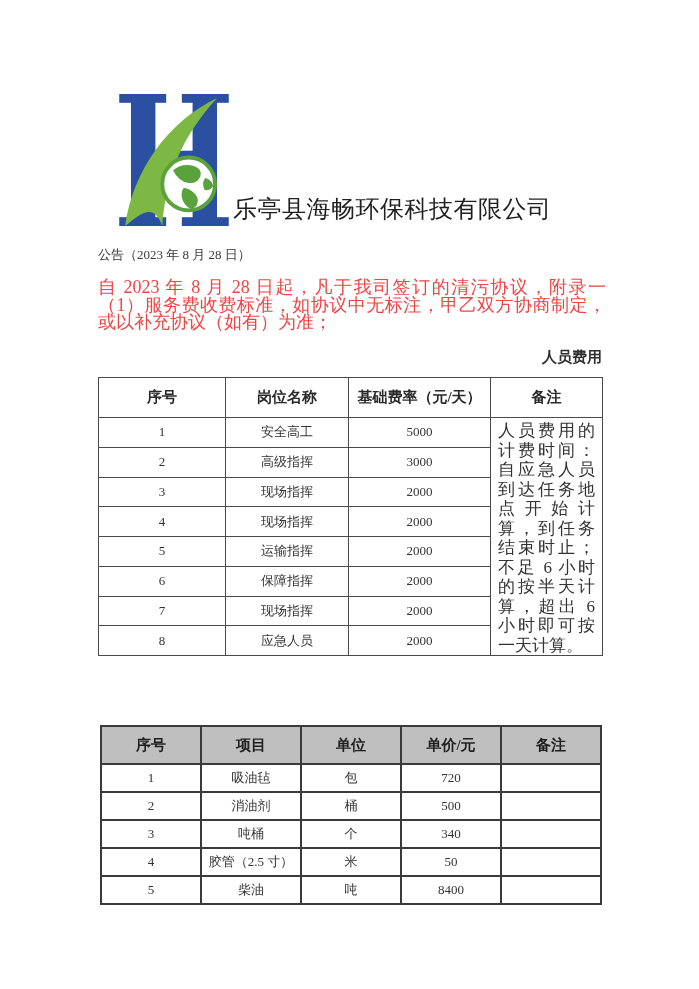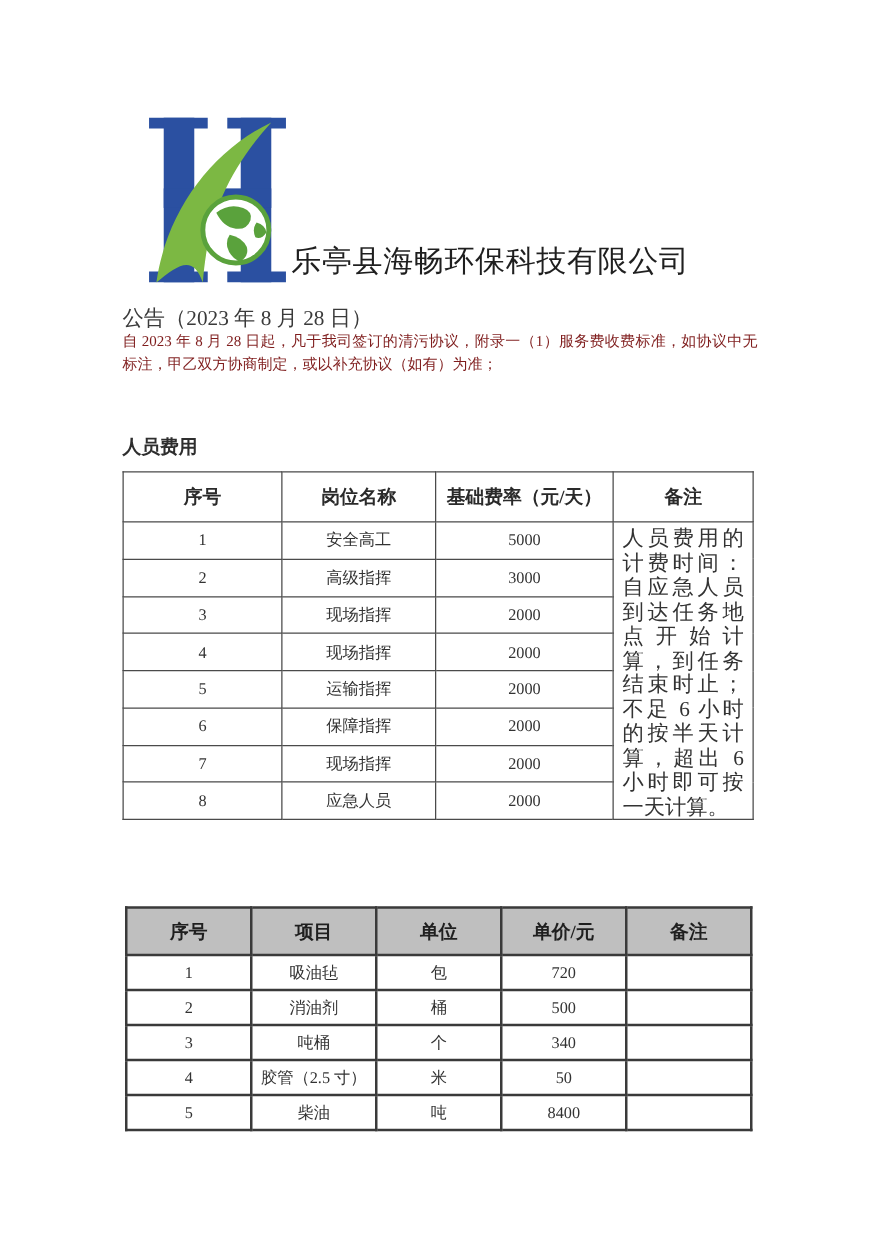--- a/index.html
+++ b/index.html
@@ -29,41 +29,41 @@
     color: #1f1f1f;
     white-space: nowrap;
   }
 
   
   .announce-title {
     position: absolute;
     left: 98px;
     top: 246px;
     width: 506px;
-    font-size: 17px;
+    font-size: 13px;
     line-height: 17px;
     color: #3a3a3a;
   }
   .announce-body {
     position: absolute;
     left: 98px;
-    top: 265px;
+    top: 279px;
     width: 508px;
-    font-size: 12px;
+    font-size: 18px;
     line-height: 17.5px;
     text-align: justify;
-    color: #7f1d1d;
+    color: #ef4444;
   }
 
   
   .tbl-title {
     position: absolute;
     left: 98px;
     width: 504px;
-    text-align: left;
+    text-align: right;
     font-size: 15px;
     font-weight: bold;
     color: #2e2e2e;
   }
   .t1-title { top: 348px; }
   .t2-title { top: 694px; }
 
   table { border-collapse: collapse; table-layout: fixed; }
 
   .t1 {

